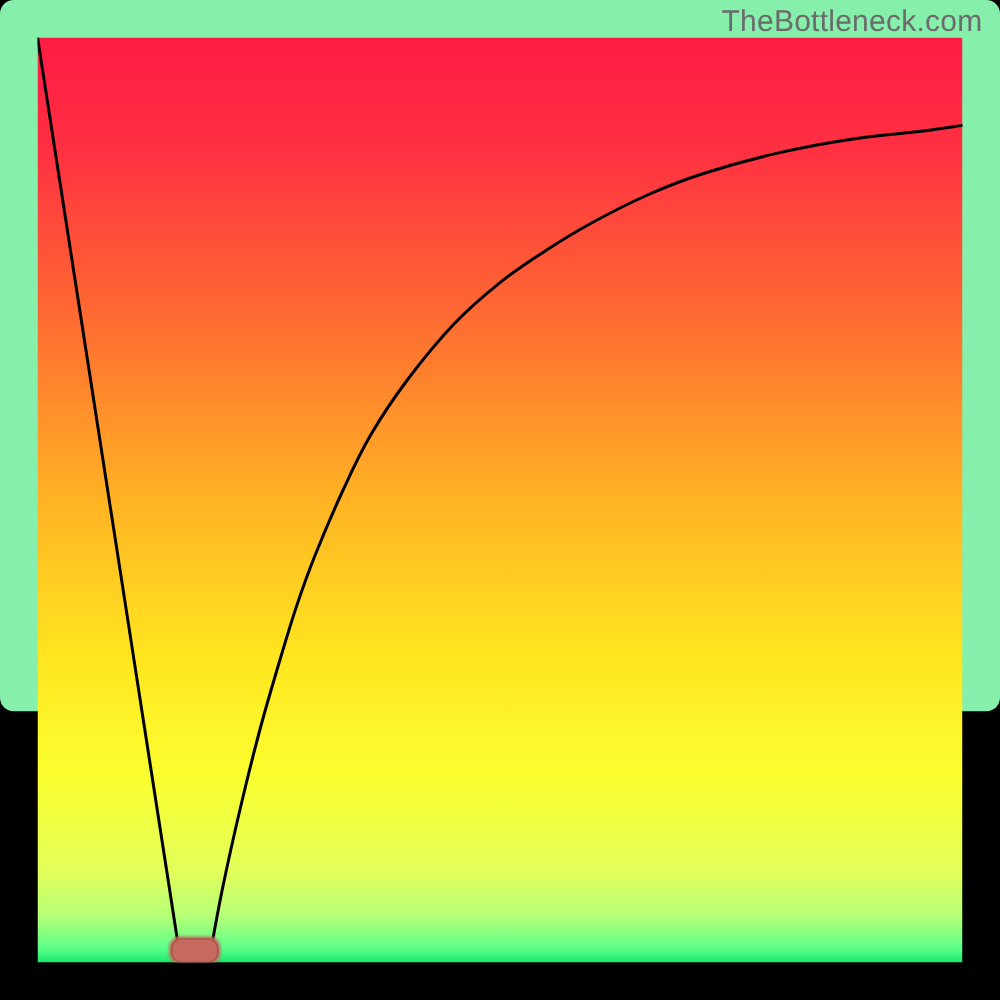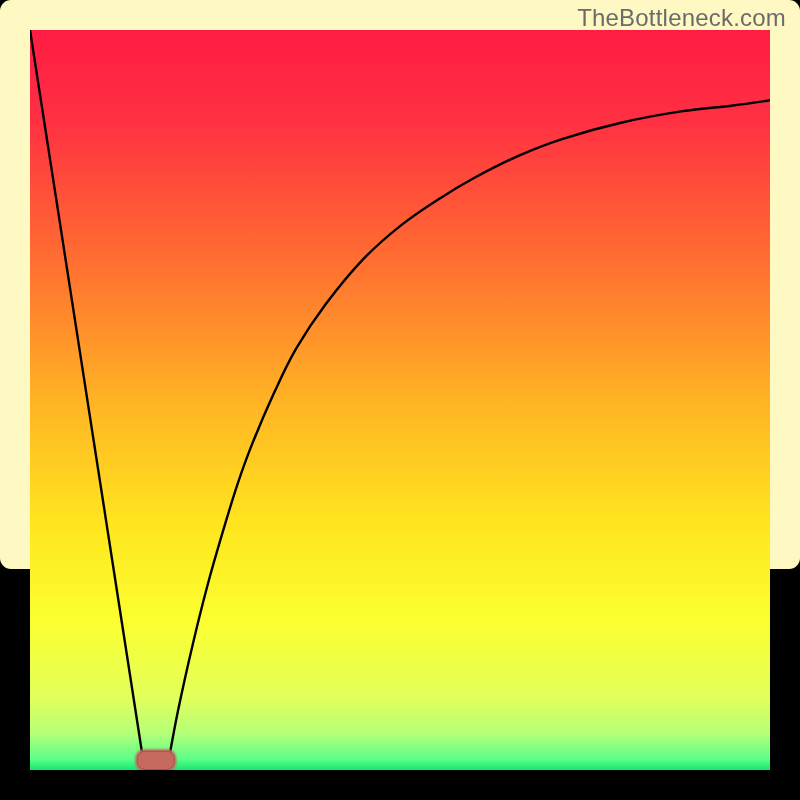--- a/index.html
+++ b/index.html
@@ -10,21 +10,21 @@
     overflow: hidden;
     background: #000;
     font-family: Arial, Helvetica, sans-serif;
   }
   .chart-frame {
     position: absolute;
     top: 0;
     left: 0;
     width: 800px;
     height: 569px;
-    background: #fef9c3;
+    background: #86efac;
     border-radius: 11px;
   }
   .watermark {
     position: absolute;
     top: 4px;
     right: 14px;
     color: #6b6b6b;
     font-size: 24px;
     font-weight: 400;
     letter-spacing: 0.2px;

